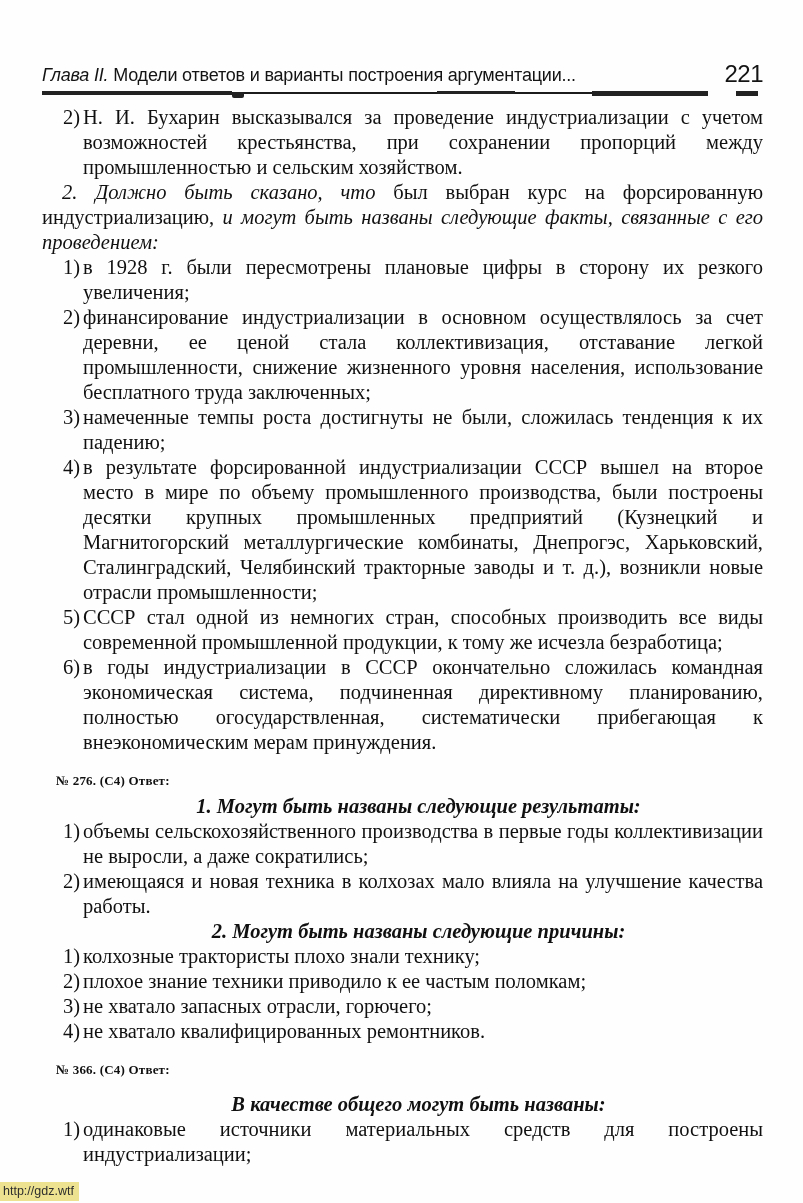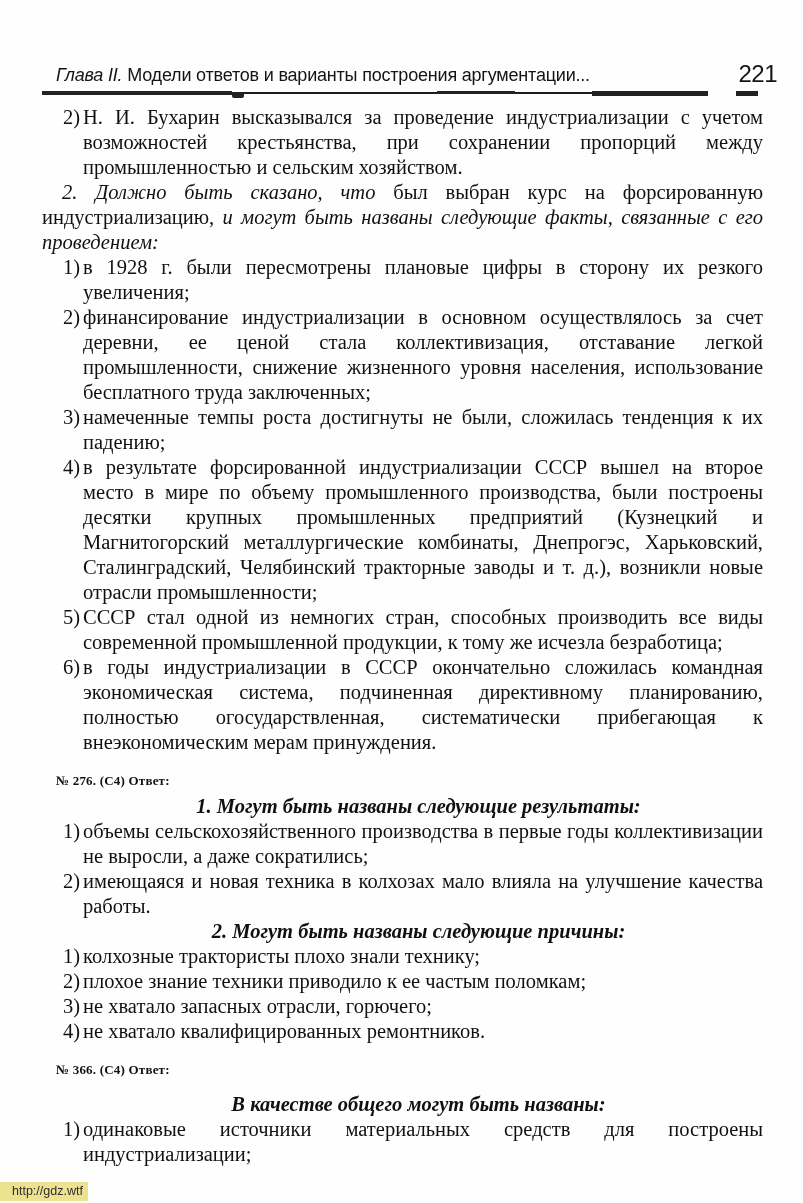--- a/index.html
+++ b/index.html
@@ -2,21 +2,21 @@
 <html lang="ru"><head>
 <meta charset="utf-8">
 <style>
   html,body{margin:0;padding:0;background:#ffffff;}
   .page{
     position:relative;width:803px;height:1203px;background:#fefefe;
     overflow:hidden;font-family:"Liberation Serif",serif;color:#101010;
   }
   
   .header-row{
-    position:absolute;left:56px;top:62px;width:721px;
+    position:absolute;left:42px;top:62px;width:721px;
     display:flex;justify-content:space-between;align-items:flex-end;
     font-family:"Liberation Sans",sans-serif;
   }
   .running-head{font-size:18px;letter-spacing:-0.2px;color:#141414;}
   .running-head .chap{font-style:italic;}
   .pagenum{font-size:24px;letter-spacing:-0.5px;color:#141414;line-height:1;}
   
   .rule{position:absolute;left:42px;top:92px;width:721px;height:8px;}
   .rule .line{position:absolute;left:0;top:0;width:663px;height:2px;background:#1b1b1b;}
   .rule .sm{position:absolute;background:#222;}
@@ -42,21 +42,21 @@
   .sub{
     font-weight:bold;font-style:italic;margin-left:32px;
     text-align:center;line-height:25px;
   }
   .sub-gap{margin-top:10px;}
   
   .footer-link{
     position:absolute;left:0;bottom:2px;
     font-family:"Liberation Sans",sans-serif;font-size:12.5px;
     color:#2e2e2e;text-decoration:none;
-    padding:2px 5px 3px 12px;display:inline-block;
+    padding:2px 5px 3px 3px;display:inline-block;
   }
 </style>
 </head>
 <body>
 
 <div class="page">
 
   <div class="header-row">
     <div class="running-head">
       <span class="chap">Глава II.</span><span> Модели ответов и варианты построения аргументации...</span>

